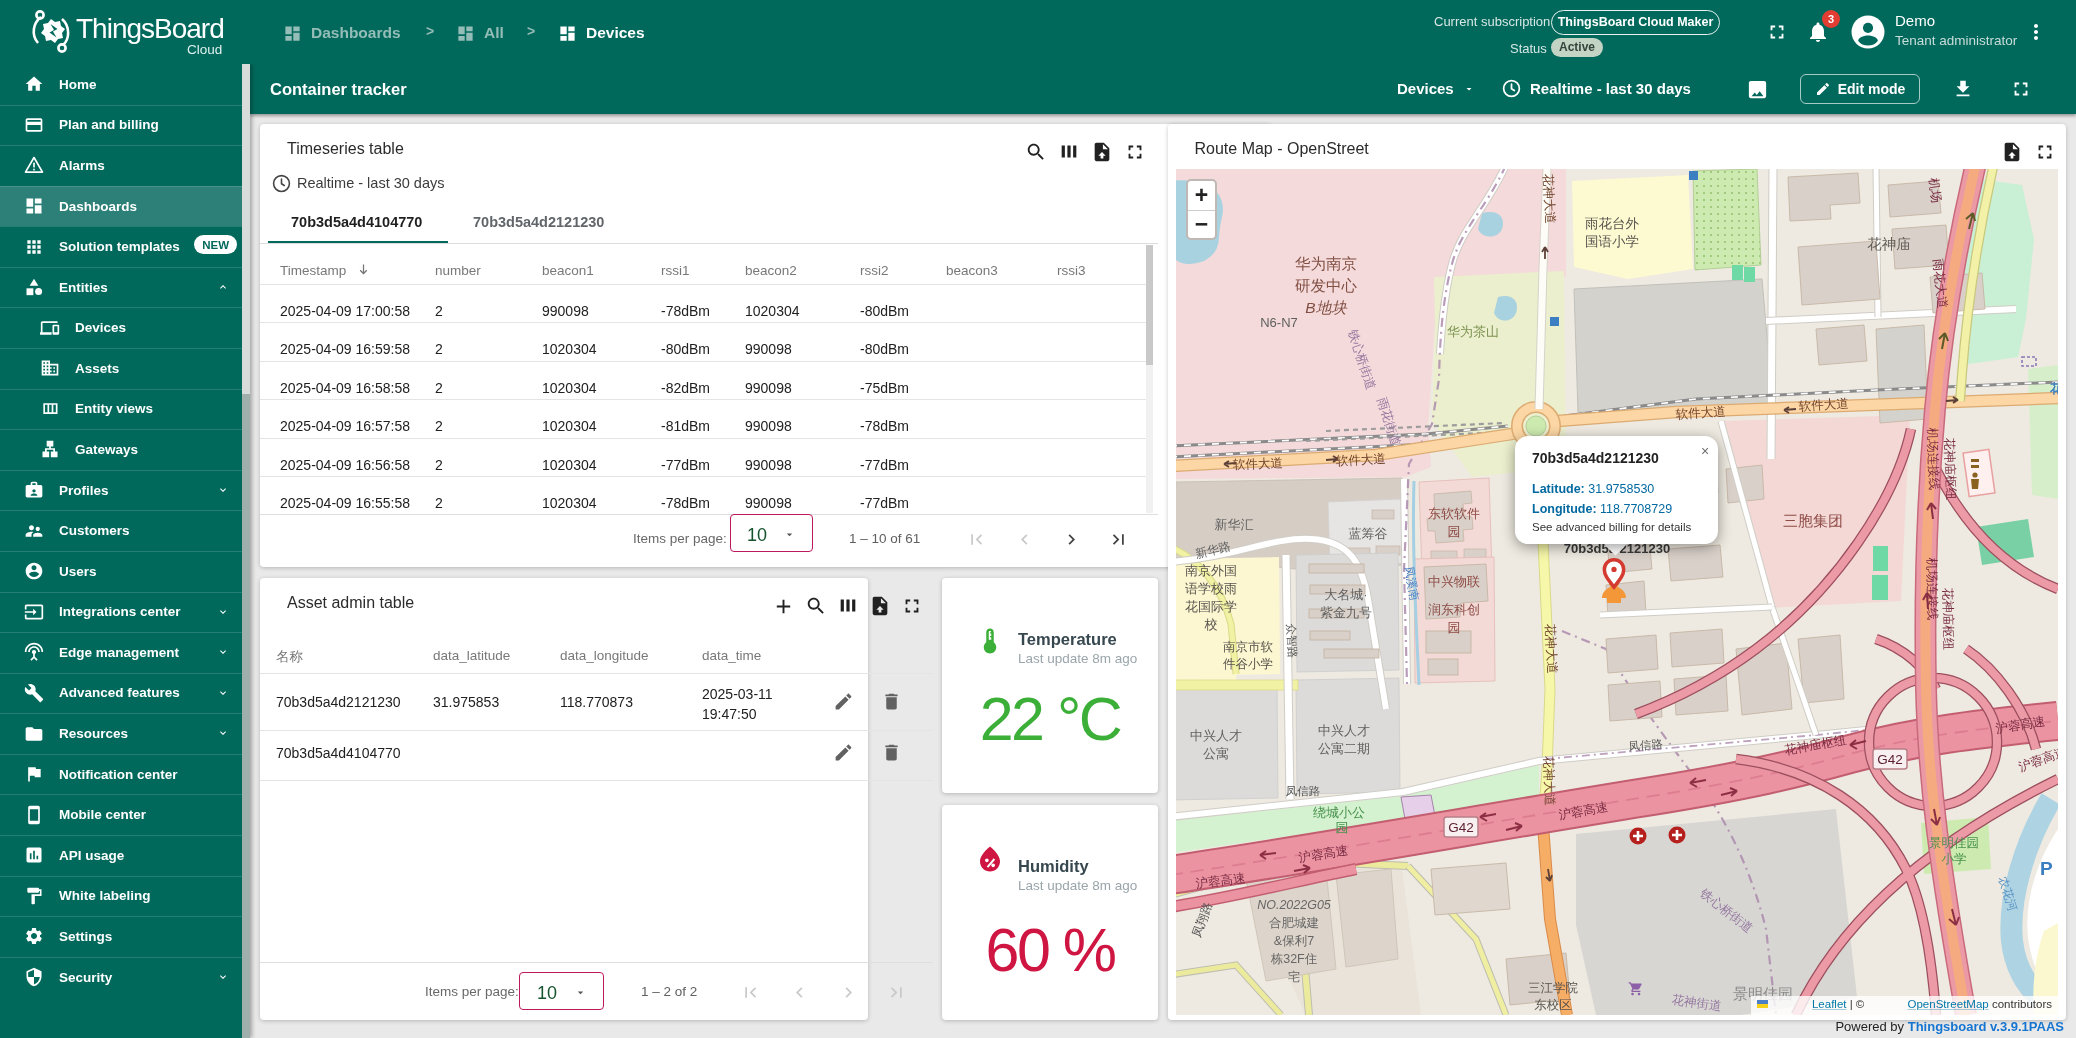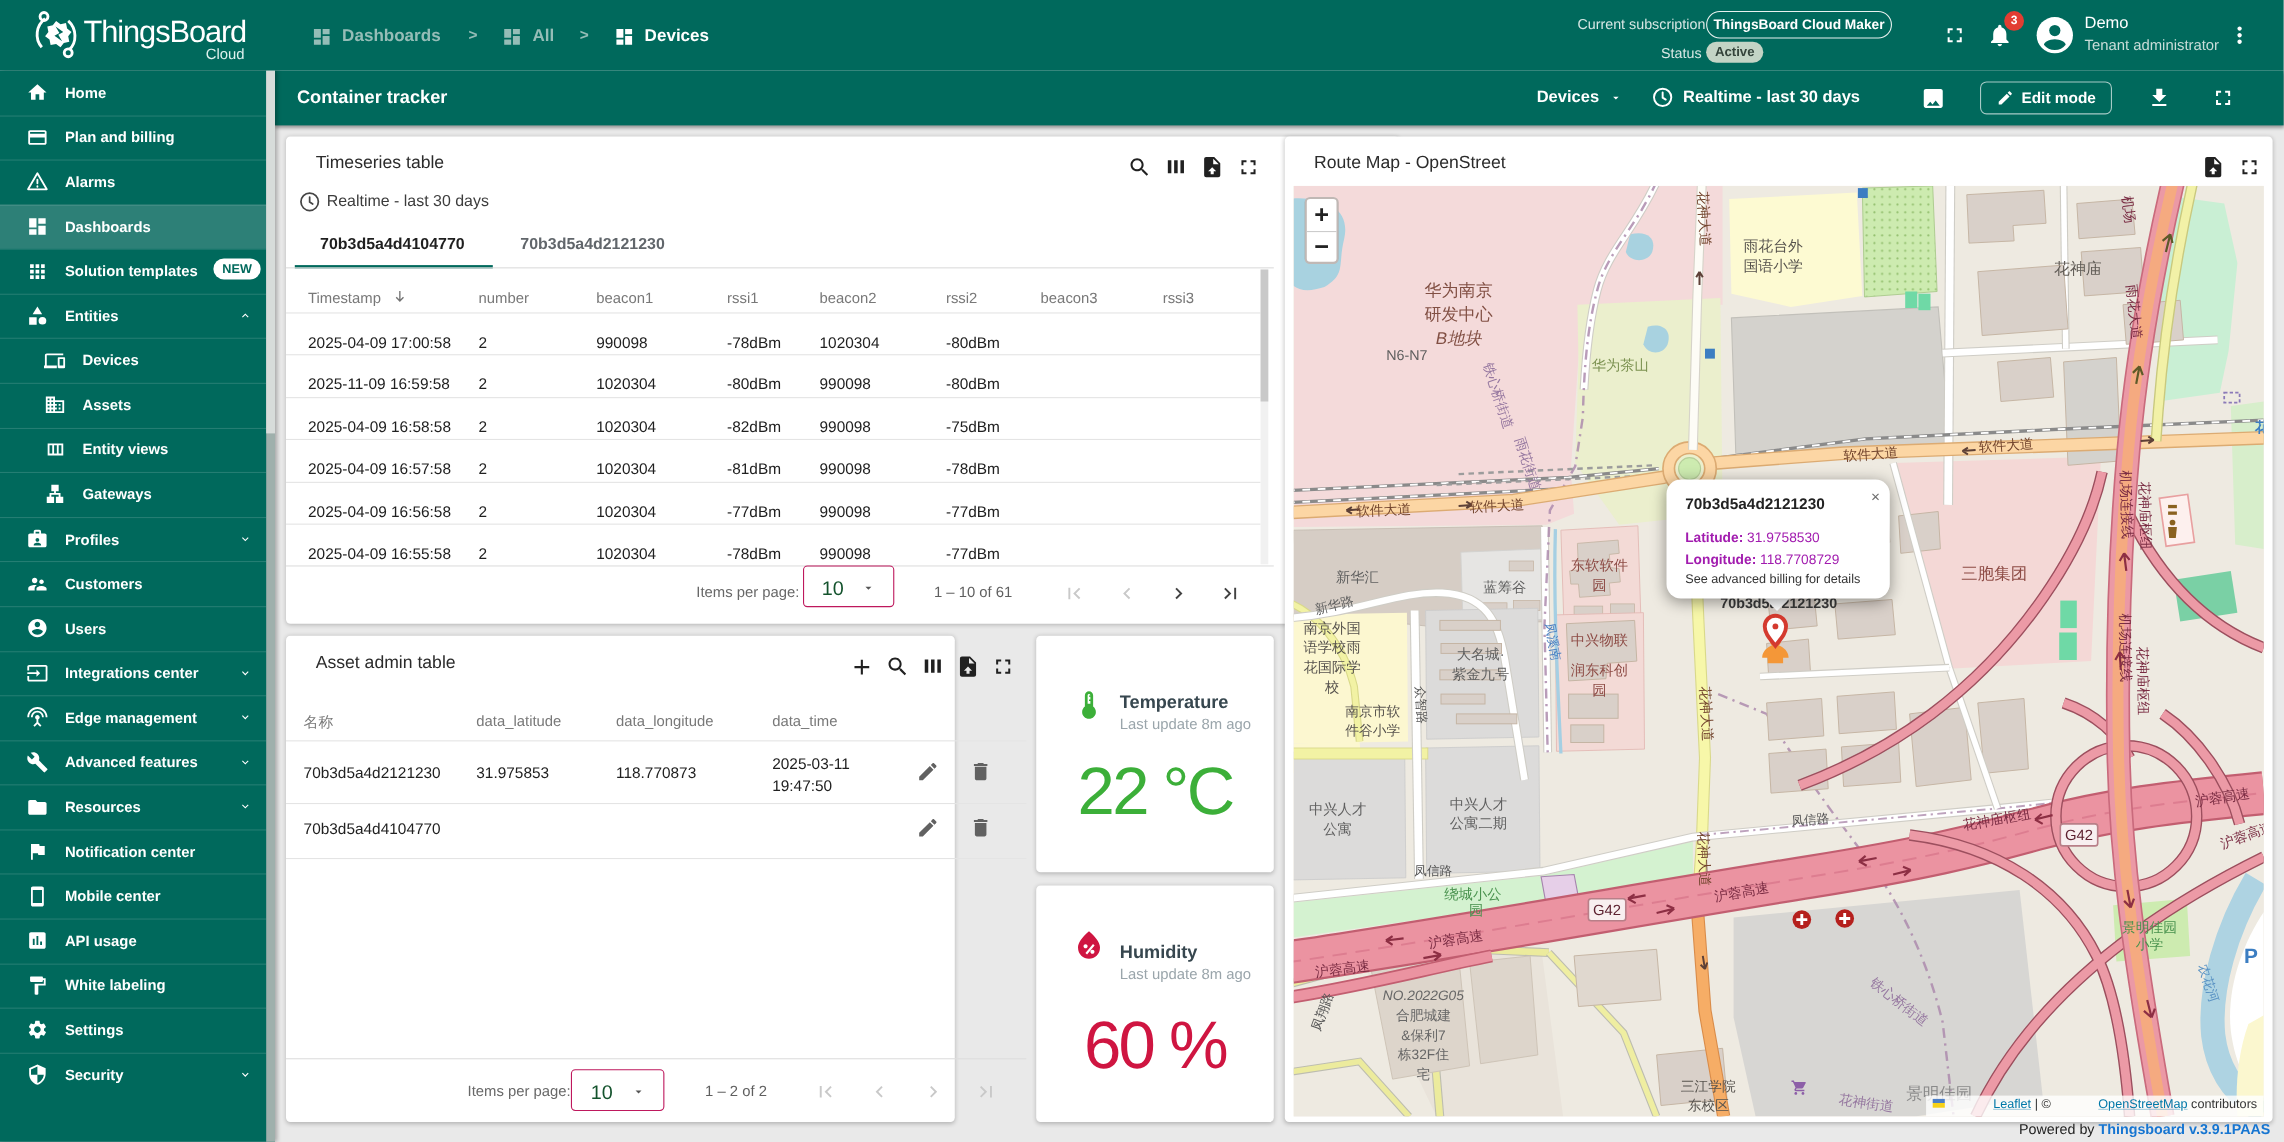--- a/index.html
+++ b/index.html
@@ -320,21 +320,21 @@
     <div class="rline" style="top:352px; width:886px;"></div>
     <div class="tsrow" style="top:172px;">
         <i style="left:20px;">2025-04-09 17:00:58</i>
         <i style="left:175px;">2</i>
         <i style="left:282px;">990098</i>
         <i style="left:401px;">-78dBm</i>
         <i style="left:485px;">1020304</i>
         <i style="left:600px;">-80dBm</i>
       </div>
     <div class="tsrow" style="top:210.4px;">
-        <i style="left:20px;">2025-11-09 16:59:58</i>
+        <i style="left:20px;">2025-04-09 16:59:58</i>
         <i style="left:175px;">2</i>
         <i style="left:282px;">1020304</i>
         <i style="left:401px;">-80dBm</i>
         <i style="left:485px;">990098</i>
         <i style="left:600px;">-80dBm</i>
       </div>
     <div class="tsrow" style="top:248.8px;">
         <i style="left:20px;">2025-04-09 16:58:58</i>
         <i style="left:175px;">2</i>
         <i style="left:282px;">1020304</i>
@@ -842,21 +842,21 @@
         <text x="864" y="706" font-size="19" fill="#3c7ec2" font-weight="bold">P</text>
       </svg>
       <div id="zoomctl">
           <div class="zbtn" style="padding-top:1px;">+</div>
           <div class="zsep"></div>
           <div class="zbtn">−</div>
         </div>
       <div class="popup" style="left:339px; top:267px; width:203px; height:108px;">
         <div class="abs" style="left:17px; top:14px; font-size:14px; font-weight:bold; color:#222;">70b3d5a4d2121230</div>
         <div class="abs" style="left:186px; top:7px; font-size:14px; color:#6e6e6e;">×</div>
-        <div class="abs" style="left:17px; top:43px; font-size:12.5px; color:#a21caf; line-height:20px;"><b>Latitude:</b> 31.9758530<br><b>Longitude:</b> 118.7708729</div>
+        <div class="abs" style="left:17px; top:43px; font-size:12.5px; color:#0369a1; line-height:20px;"><b>Latitude:</b> 31.9758530<br><b>Longitude:</b> 118.7708729</div>
         <div class="abs" style="left:17px; top:85px; font-size:11.5px; color:#333;">See advanced billing for details</div>
       </div>
       <div class="popuptail" style="left:431px; top:366px;"></div>
       <div id="attrib"><span style="display:inline-block;width:11px;height:8px;background:linear-gradient(#4d7fc6 50%,#f7d117 50%);margin-right:4px;"></span><a>Leaflet</a> | © <a>OpenStreetMap</a> contributors</div>
     </div>
   </div>
 </div>
 <div id="powered">Powered by <b>Thingsboard v.3.9.1PAAS</b></div>
 
 </body></html>

